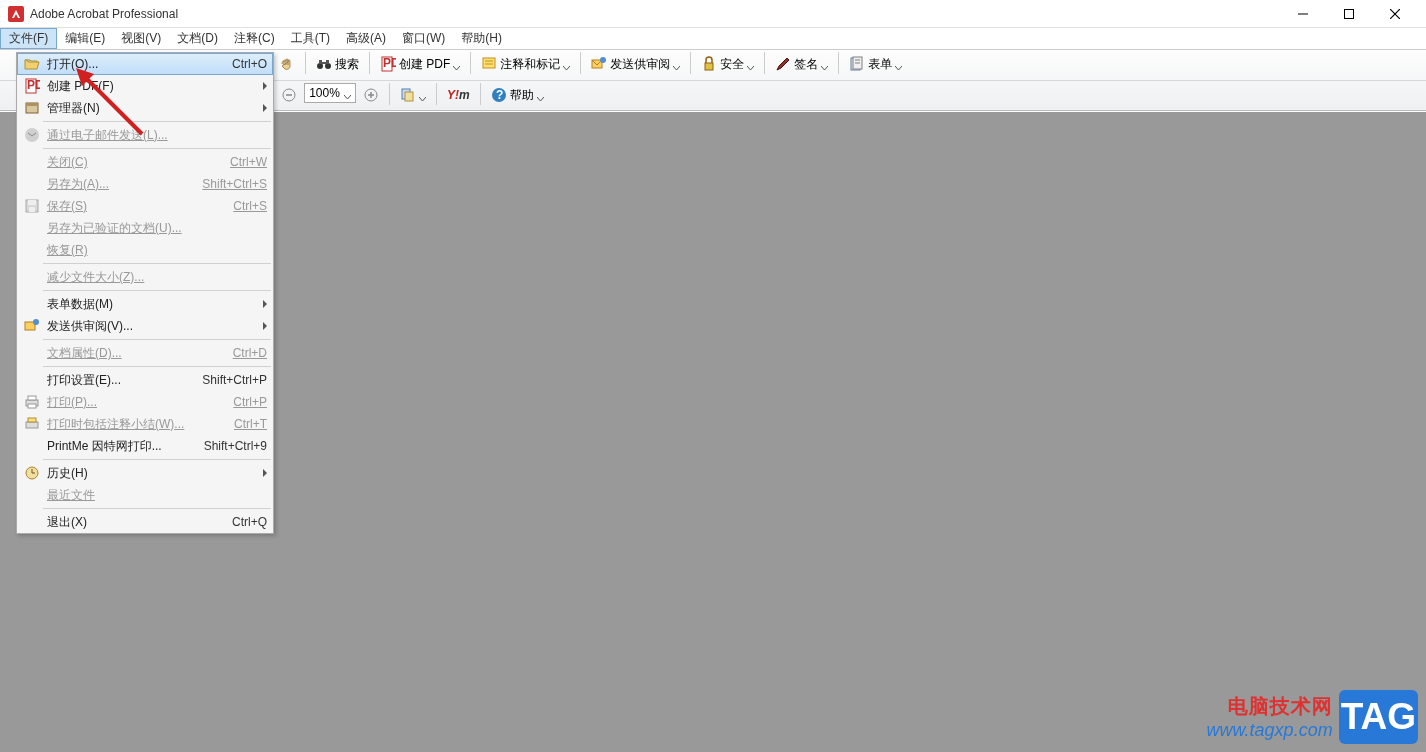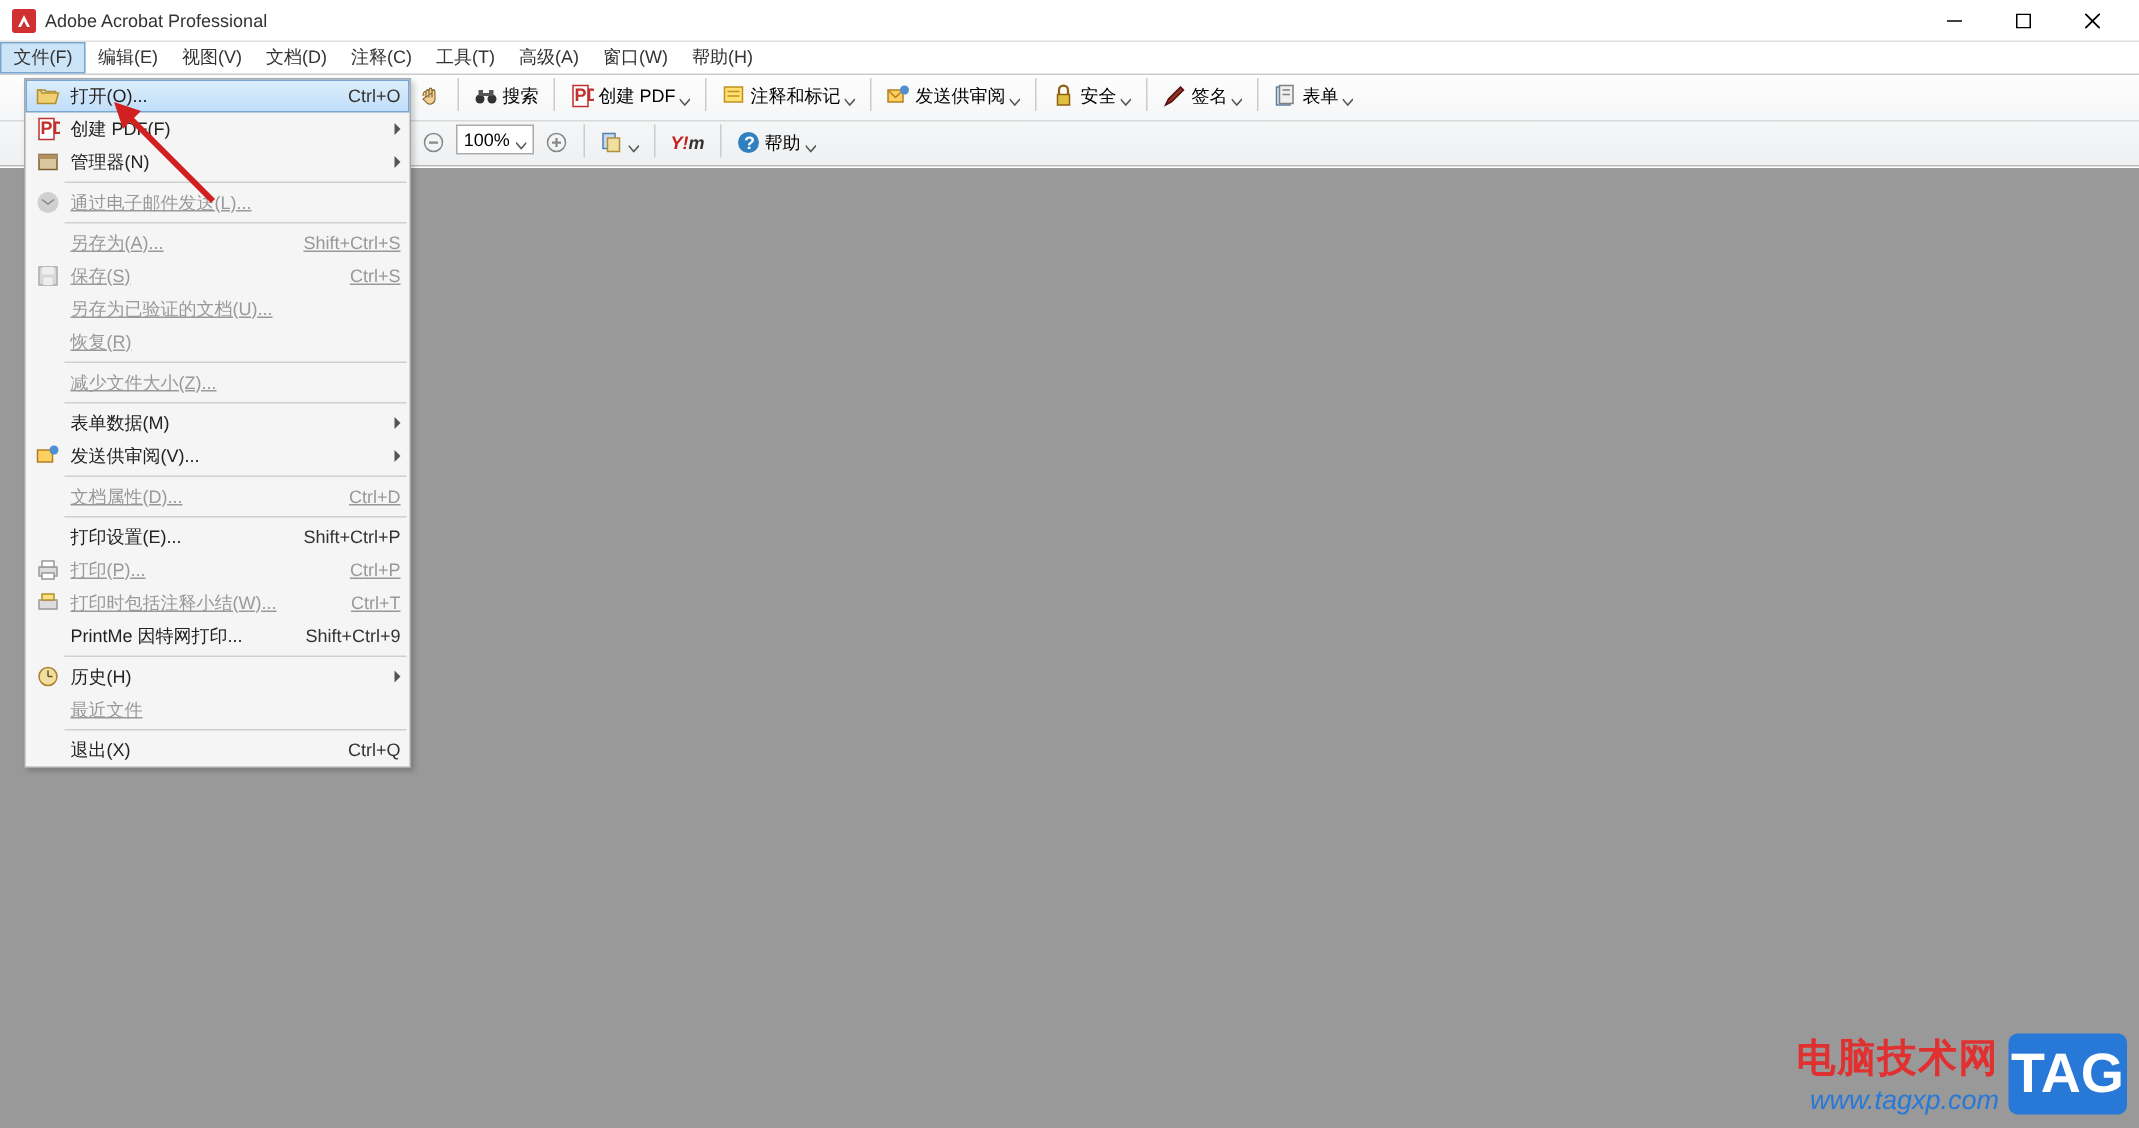--- a/index.html
+++ b/index.html
@@ -40,21 +40,21 @@
 .dd-sub { width: 0; height: 0; border-left: 4px solid #555; border-top: 4px solid transparent; border-bottom: 4px solid transparent; margin-left: auto; }
 .dd-sep { height: 1px; background: #d0d0d0; margin: 2px 2px 2px 26px; }
 .dd-item.disabled .dd-label, .dd-item.disabled .dd-shortcut { color: #999; text-decoration: underline; }
 
 
 .cursor-arrow { position: absolute; top: 64px; left: 72px; z-index: 200; pointer-events: none; }
 
 
 .watermark { position: absolute; right: 8px; bottom: 8px; display: flex; align-items: center; gap: 6px; }
 .wm-text { text-align: right; }
-.wm-cn { color: #e03030; font-size: 26px; font-weight: bold; letter-spacing: 1px; }
+.wm-cn { color: #e03030; font-size: 20px; font-weight: bold; letter-spacing: 1px; }
 .wm-url { color: #2878d8; font-size: 18px; font-style: italic; }
 .wm-tag { background: #2878d8; color: #fff; font-size: 37px; font-weight: bold; padding: 6px 2px; border-radius: 6px; }
 </style>
 </head>
 <body>
 
 <div class="titlebar">
   <span class="app-icon">
     <svg width="16" height="16" viewBox="0 0 16 16">
         <rect width="16" height="16" fill="#d03030" rx="2"></rect>
@@ -295,20 +295,25 @@
         <svg width="16" height="16" viewBox="0 0 16 16">
           <circle cx="8" cy="8" r="7" fill="#d0d0d0"></circle>
           <path d="M4 6 L8 9 L12 6" fill="none" stroke="#888"></path>
         </svg>
       </span>
     <span class="dd-label">通过电子邮件发送(L)...</span>
   </div>
   <div class="dd-sep"></div>
   <div class="dd-item disabled">
     <span class="dd-icon"></span>
+    <span class="dd-label">关闭(C)</span>
+    <span class="dd-shortcut">Ctrl+W</span>
+  </div>
+  <div class="dd-item disabled">
+    <span class="dd-icon"></span>
     <span class="dd-label">另存为(A)...</span>
     <span class="dd-shortcut">Shift+Ctrl+S</span>
   </div>
   <div class="dd-item disabled">
     <span class="dd-icon">
         <svg width="16" height="16" viewBox="0 0 16 16">
           <rect x="2" y="2" width="12" height="12" fill="#d8d8d8" stroke="#aaa"></rect>
           <rect x="4" y="2" width="8" height="5" fill="#eee"></rect>
           <rect x="5" y="9" width="6" height="5" fill="#eee"></rect>
         </svg>

